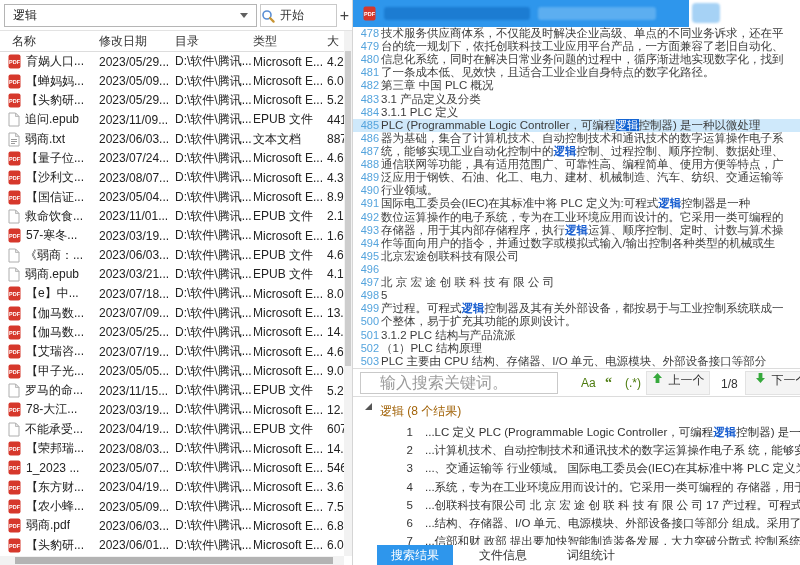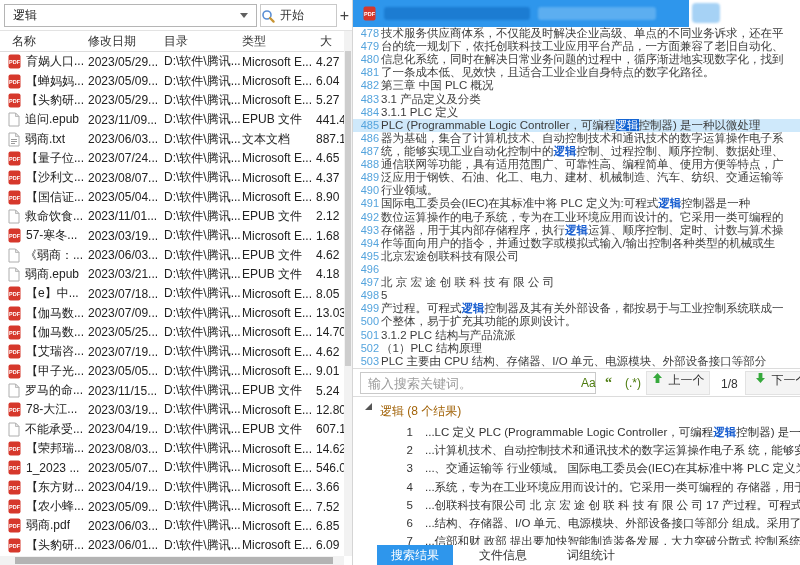--- a/index.html
+++ b/index.html
@@ -9,21 +9,21 @@
 
 .left{position:absolute;left:0;top:0;width:352px;height:565px;background:#fff}
 .toolbar{position:absolute;left:0;top:0;width:352px;height:31px;border-bottom:1px solid #e3e3e3;background:#fff}
 .combo{position:absolute;left:4px;top:4px;width:253px;height:23px;border:1px solid #b5b5b5;background:#fff;display:flex;align-items:center;padding:0 8px;cursor:default}
 .combo .val{flex:1;color:#222}
 .caret{width:0;height:0;border-left:4px solid transparent;border-right:4px solid transparent;border-top:5px solid #606060}
 .startbtn{position:absolute;left:260px;top:4px;width:77px;height:23px;border:1px solid #c9c9c9;background:#fff;display:flex;align-items:center;gap:5px;font-size:12px;color:#333;cursor:pointer}
 .plus{position:absolute;left:337px;top:4px;width:15px;height:23px;display:flex;align-items:center;justify-content:center;font-size:16px;color:#444;cursor:pointer}
 .ghead{position:absolute;left:0;top:31px;width:344px;height:21px;border-bottom:1px solid #ddd;display:flex;align-items:center;color:#333;background:#fff}
 .ghead .hc{white-space:nowrap;overflow:hidden}
-.c-name{width:88px;padding-left:8px;display:flex;align-items:center;gap:5px}
+.c-name{width:99px;padding-left:8px;display:flex;align-items:center;gap:5px}
 .ghead .c-name{padding-left:12px}
 .c-date{width:76px}.c-dir{width:78px}.c-type{width:74px}
 .c-size{flex:1;text-align:right;padding-right:12px}
 .rows{position:absolute;left:0;top:52px;width:344px;height:503px;overflow:hidden}
 .frow{height:19.35px;display:flex;align-items:center;cursor:default}
 .frow .cell{white-space:nowrap;overflow:hidden;color:#222}
 .frow .nm{white-space:nowrap;overflow:hidden}
 .fic{flex:none;display:inline-flex}
 .vsb{position:absolute;right:0;top:31px;width:8px;height:525px;background:#f2f2f2}
 .vsb .th{position:absolute;top:20px;left:1px;width:6px;height:315px;background:#cdcdcd}
@@ -37,21 +37,21 @@
 .censB{height:13px;width:118px;background:#5caef0;border-radius:3px;filter:blur(1px)}
 .censOut{position:absolute;left:339px;top:3px;width:28px;height:20px;background:#a6d2f5;border-radius:4px;filter:blur(1px)}
 .docview{position:absolute;left:0;top:27px;width:448px;height:341px;background:#fff;overflow:hidden}
 .dline{height:13.12px;line-height:13.12px;white-space:nowrap;overflow:hidden;font-size:11.5px;color:#3c3c3c;display:flex}
 .dline .ln{width:26px;text-align:right;color:#55a4dd;flex:none;margin-right:2px;font-size:11px}
 .dline .ltext{white-space:nowrap}
 .dline.hl{background:#cfe9fb}
 .seg.match{color:#1a5fd0;font-weight:bold}
 .seg.current{background:#1565d3;color:#fff}
 .findbar{position:absolute;left:0;top:368px;width:448px;height:29px;border-top:1px solid #dcdcdc;border-bottom:1px solid #dcdcdc;background:#fff}
-.find-input{position:absolute;left:7px;top:3px;width:236px;height:22px;border:1px solid #c9c9c9;padding:0 7px;font-size:13px;color:#333;outline:none}
+.find-input{position:absolute;left:7px;top:3px;width:198px;height:22px;border:1px solid #c9c9c9;padding:0 19px;font-size:16px;color:#333;outline:none}
 .find-input::placeholder{color:#9a9a9a}
 .fbtn{position:absolute;top:3px;height:22px;background:none;border:none;font-size:12px;color:#4d7c0f;cursor:pointer}
 .fbtn.q{font-weight:bold;font-size:14px;font-family:"Liberation Serif","DejaVu Serif",serif}
 .navbtn{position:absolute;top:2px;height:24px;background:#f4f4f4;border:1px solid #e2e2e2;display:flex;align-items:flex-start;justify-content:center;gap:6px;font-size:12px;color:#333;cursor:pointer}
 .counter{position:absolute;top:8px;color:#333}
 .results{position:absolute;left:0;top:397px;width:448px;height:148px;background:#fff;overflow:hidden}
 .rhead{display:flex;align-items:flex-start;gap:8px;padding:6px 0 3px 12px;color:#a16207}
 .tri{width:0;height:0;border-left:7px solid transparent;border-bottom:7px solid #555}
 .ritem{display:flex;height:18.2px;line-height:18.2px;white-space:nowrap;overflow:hidden;font-size:11.5px;color:#333;cursor:default}
 .ritem .rn{width:60px;text-align:right;flex:none;margin-right:12px}

